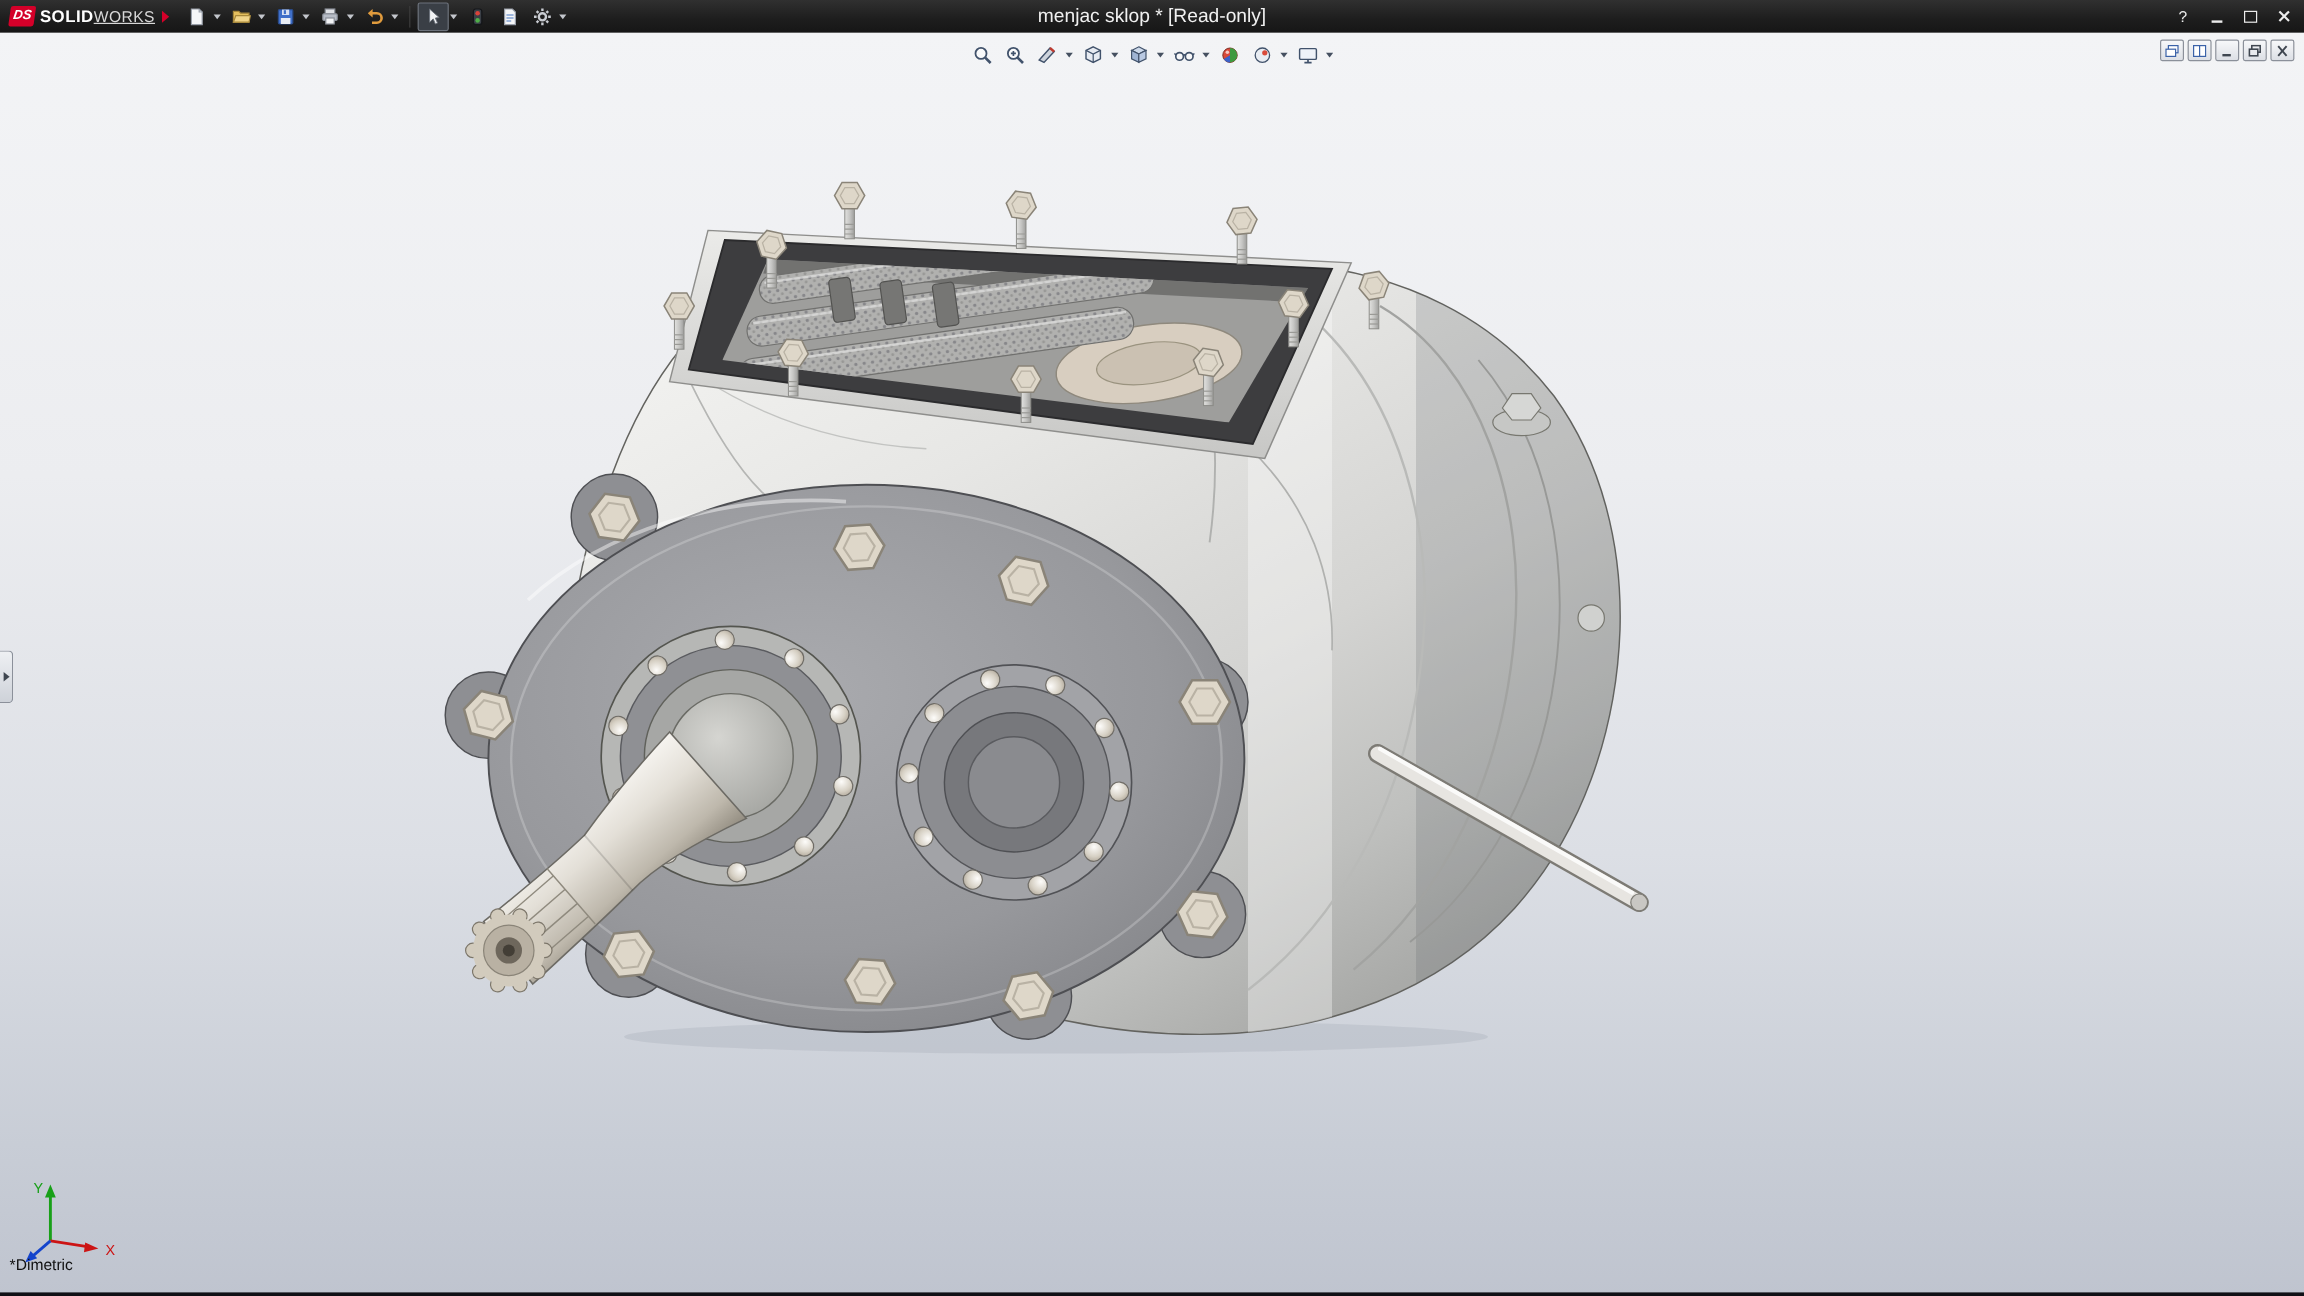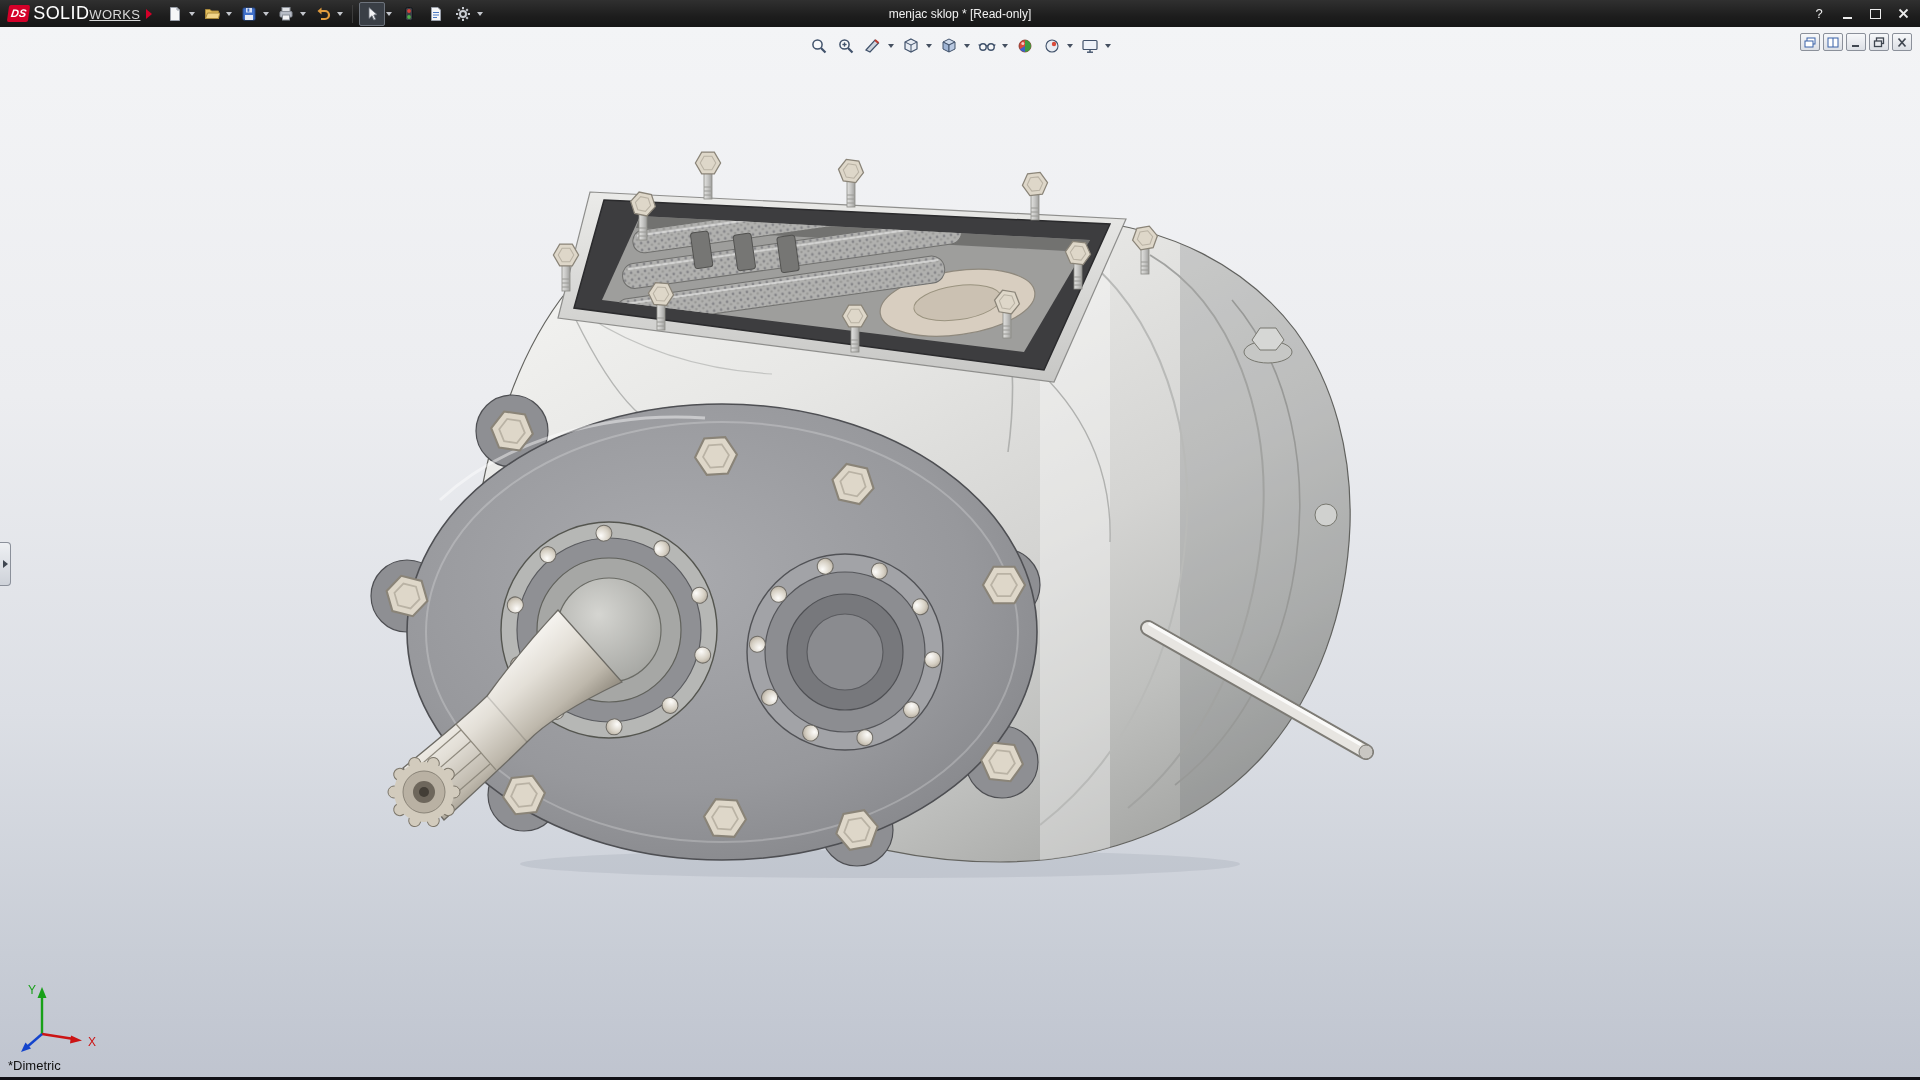--- a/index.html
+++ b/index.html
@@ -5,31 +5,31 @@
   html,body{margin:0;padding:0;background:#000;}
   body{width:1920px;height:1080px;overflow:hidden;position:relative;
        font-family:"Liberation Sans",sans-serif;-webkit-user-select:none;user-select:none;}
 
   
   .titlebar{position:absolute;top:0;left:0;width:1920px;height:27px;
     background:linear-gradient(#303030,#1d1d1d 60%,#161616);display:flex;align-items:center;z-index:20;}
   .brand{display:flex;align-items:center;gap:4px;padding:0 10px 0 8px;height:100%;}
   .brand-mark{background:#d40029;color:#fff;font-weight:bold;font-style:italic;
     font-size:11px;line-height:15px;padding:1px 3px;border-radius:2px;transform:skewX(-8deg);}
-  .brand-bold{color:#fff;font-weight:normal;font-size:18px;letter-spacing:.4px;}
+  .brand-bold{color:#fff;font-weight:bold;font-size:14px;letter-spacing:.4px;}
   .brand-light{color:#d8d8d8;font-weight:normal;font-size:13px;letter-spacing:.4px;text-decoration:underline;}
   .brand-chev{width:0;height:0;border-left:6px solid #d40029;border-top:5px solid transparent;
     border-bottom:5px solid transparent;margin-left:2px;}
   .tb-tools{display:flex;align-items:center;height:100%;gap:1px;}
   .tb-btn{width:24px;height:22px;display:flex;align-items:center;justify-content:center;border:1px solid transparent;border-radius:2px;}
   .tb-btn.active{background:#3a3f46;border:1px solid #6d737c;}
   .dd{width:0;height:0;border-left:3.5px solid transparent;border-right:3.5px solid transparent;
     border-top:4px solid #c3c6cc;margin:0 3px 0 0;}
   .tb-sep{width:1px;height:18px;background:#3c3c3c;margin:0 5px;}
-  .tb-title{position:absolute;left:50%;transform:translateX(-50%);color:#f0f0f0;font-size:12px;white-space:nowrap;}
+  .tb-title{position:absolute;left:50%;transform:translateX(-50%);color:#f0f0f0;font-size:16px;white-space:nowrap;}
   .tb-controls{margin-left:auto;display:flex;align-items:center;height:100%;padding-right:4px;gap:2px;}
   .winbtn{width:26px;height:21px;display:flex;align-items:center;justify-content:center;color:#ececec;font-size:13px;border-radius:2px;}
   .glyph-min{width:9px;height:2px;background:#ececec;margin-top:8px;}
   .glyph-max{width:9px;height:8px;border:1.5px solid #ececec;}
 
   
   .viewport{position:absolute;top:27px;left:0;width:1920px;height:1053px;
     background:linear-gradient(180deg,#f3f4f6 0%,#ecedf0 35%,#dcdfe5 65%,#c8cdd6 88%,#bfc4cf 100%);overflow:hidden;}
   svg.model{position:absolute;top:0;left:0;}
 
@@ -46,21 +46,21 @@
     background:linear-gradient(#f7f8fa,#dcdfe5);display:flex;align-items:center;justify-content:center;}
 
   
   .flytab{position:absolute;left:0;top:515px;width:10px;height:42px;
     background:linear-gradient(#eef0f3,#ced2d9);border:1px solid #8b909a;border-left:none;
     border-radius:0 4px 4px 0;display:flex;align-items:center;justify-content:center;z-index:10;}
   .flytab-arrow{width:0;height:0;border-left:5px solid #3f4650;border-top:4px solid transparent;border-bottom:4px solid transparent;}
 
   
   .triad{position:absolute;left:16px;bottom:16px;z-index:5;}
-  .viewlabel{position:absolute;left:8px;bottom:7px;font-size:13px;color:#111;z-index:6;}
+  .viewlabel{position:absolute;left:8px;bottom:19px;font-size:13px;color:#111;z-index:6;}
   .bottomline{position:absolute;bottom:0;left:0;width:1920px;height:3px;background:#101016;z-index:7;}
 </style>
 </head>
 <body>
 
 <div class="titlebar">
   <div class="brand">
     <span class="brand-mark">DS</span>
     <span>
       <span class="brand-bold">SOLID</span><span class="brand-light">WORKS</span>

